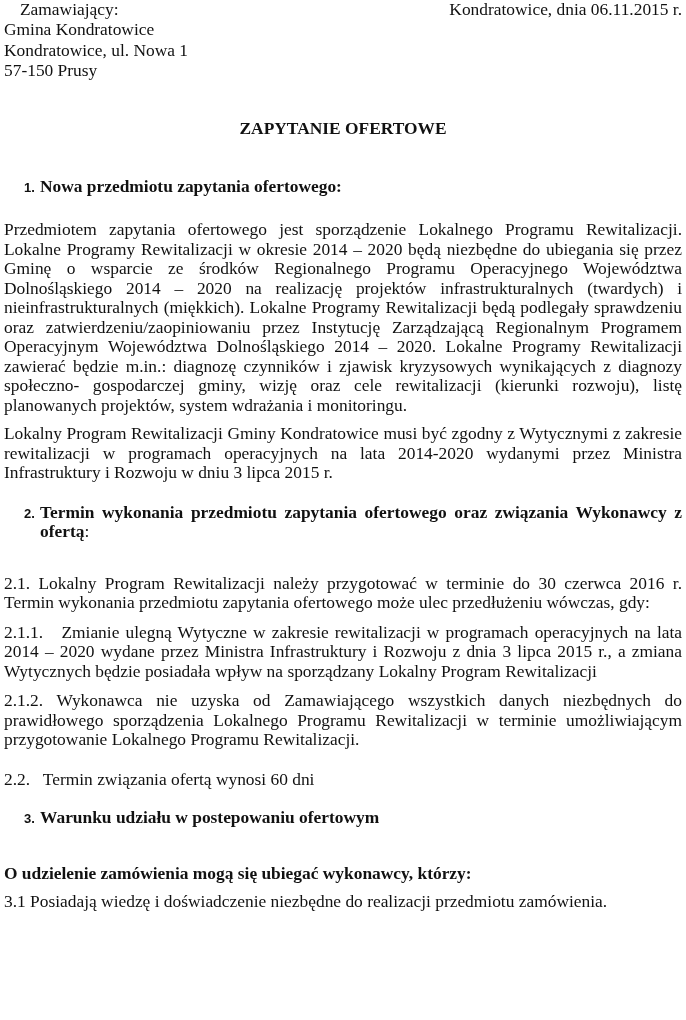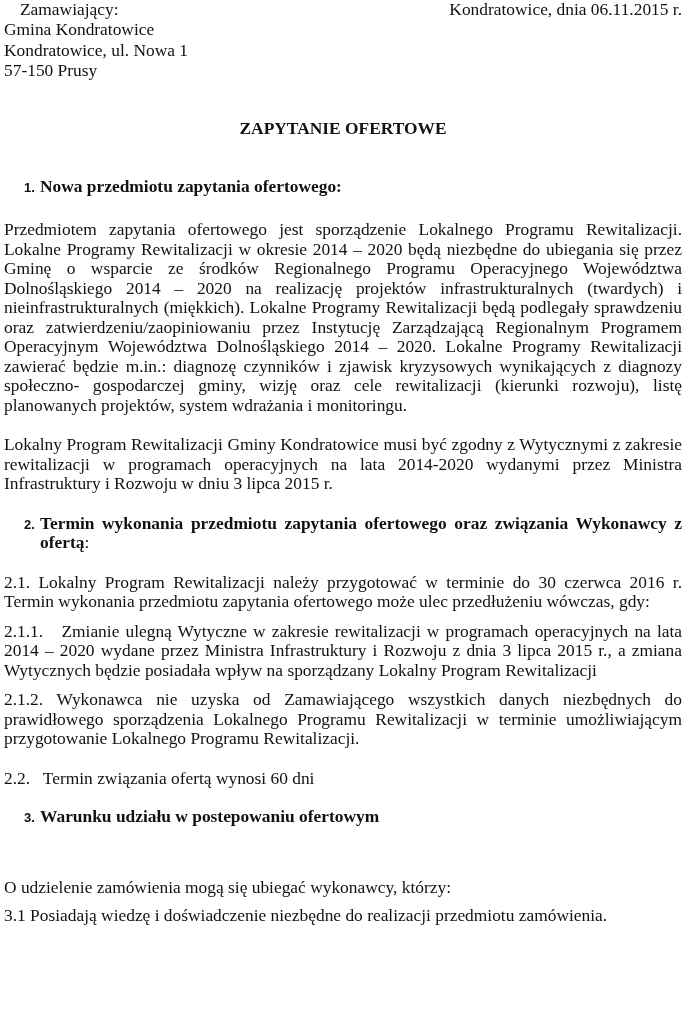--- a/index.html
+++ b/index.html
@@ -65,28 +65,28 @@
     }
     .section-heading .colon {
       font-weight: normal;
     }
     p {
       margin: 0;
       text-align: justify;
     }
     #sec1-heading { margin-top: 38px; }
     #sec1-para1 { margin-top: 23px; }
-    #sec1-para2 { margin-top: 20px; }
+    #sec1-para2 { margin-top: 9px; }
     #sec2-heading { margin-top: 20px; }
-    #sec2-p21 { margin-top: 20px; }
+    #sec2-p21 { margin-top: 32px; }
     #sec2-p211 { margin-top: 10px; }
     #sec2-p212 { margin-top: 10px; }
     #sec2-p22 { margin-top: 20px; }
     #sec3-heading { margin-top: 19px; }
-    #sec3-intro { margin-top: 50px; }
+    #sec3-intro { margin-top: 35px; font-weight: bold; }
     #sec3-p31 { margin-top: 9px; }
     #sec3-cond { margin-top: 9px; }
   </style>
 </head>
 <body>
 
 <div class="page">
 
   <div class="header-row">
     <span class="header-left">Zamawiający:</span>

